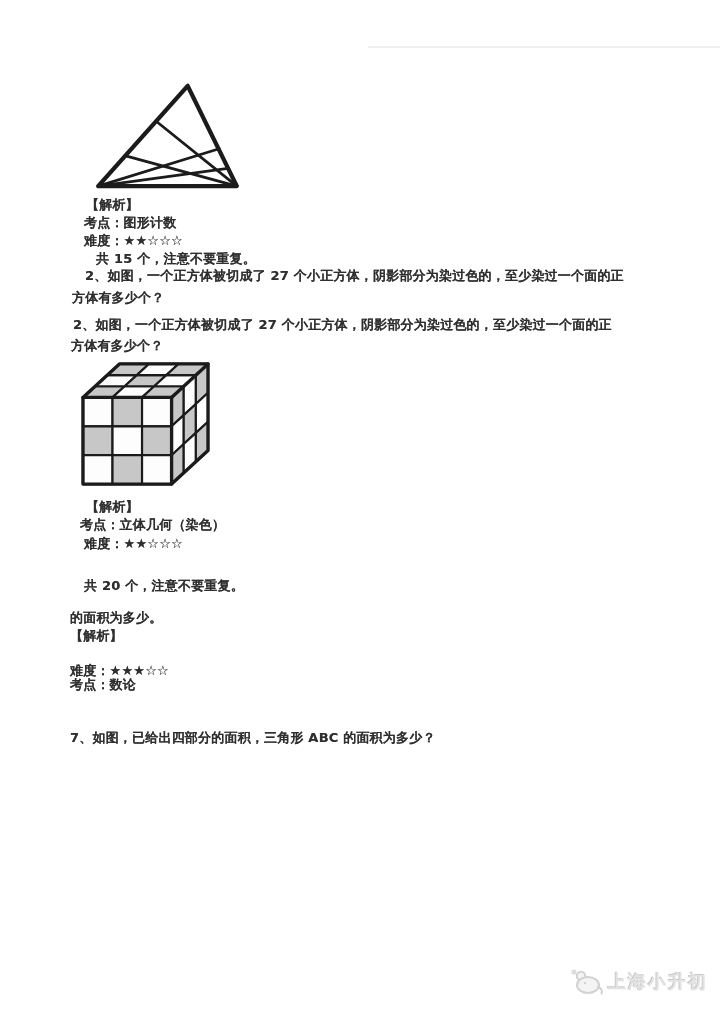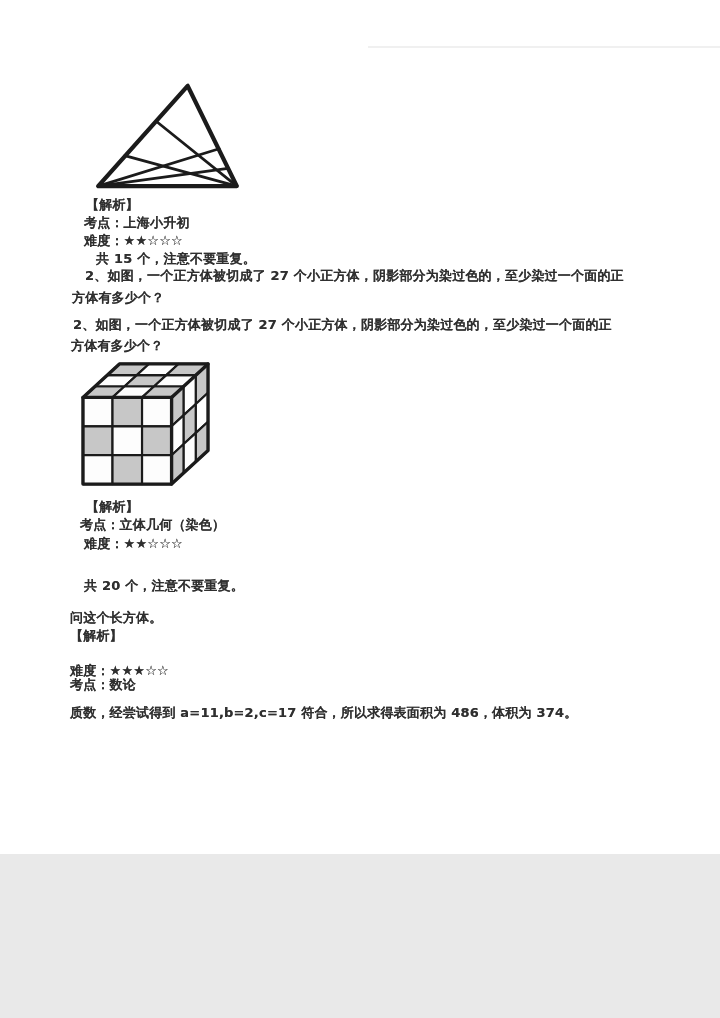--- a/index.html
+++ b/index.html
@@ -1,31 +1,31 @@
 <!DOCTYPE html>
 <html><head>
 <meta charset="utf-8">
 <style>
   html,body{margin:0;padding:0;background:#e9e9e9;}
   .page{
-    position:relative;width:720px;height:854px;background:#ffffff;
+    position:relative;width:720px;height:1018px;background:#ffffff;
     overflow:hidden;margin:0 auto;
     font-family:"DejaVu Sans","Liberation Sans",sans-serif;
   }
   .t{
     position:absolute;white-space:nowrap;
     font-size:13px;font-weight:600;color:#2f2f2f;
     letter-spacing:.2px;
     text-shadow:0 0 .6px rgba(70,70,70,.75);
   }
   .hairline{position:absolute;left:368px;top:46px;width:352px;height:2px;background:#f0f0f0;}
   .fig{position:absolute;}
   .wm-text{
     position:absolute;left:608px;top:970px;
-    font-size:15px;font-weight:bold;letter-spacing:2px;
+    font-size:18px;font-weight:bold;letter-spacing:2px;
     color:#e3e3e3;text-shadow:-1px -1px 0 #c9c9c9;
     white-space:nowrap;
   }
   svg{display:block;}
 </style>
 </head>
 <body>
 
 <div class="page">
 
@@ -35,21 +35,21 @@
     <g stroke="#1b1b1b" fill="none" stroke-linecap="round" stroke-linejoin="round">
       <line x1="146" y1="111" x2="64" y2="45" stroke-width="2.8"></line>
       <line x1="146" y1="111" x2="32" y2="80" stroke-width="2.8"></line>
       <line x1="5" y1="111" x2="128" y2="73" stroke-width="2.8"></line>
       <line x1="5" y1="111" x2="137" y2="93" stroke-width="2.8"></line>
       <polygon points="96,9 5,111 146,111" stroke-width="4.4"></polygon>
     </g>
   </svg>
 
   <div class="t" style="left:86px;top:196px">【解析】</div>
-  <div class="t" style="left:84px;top:214px">考点：上海小升初</div>
+  <div class="t" style="left:84px;top:214px">考点：图形计数</div>
   <div class="t" style="left:84px;top:232px">难度：★★☆☆☆</div>
   <div class="t" style="left:96px;top:250px">共 15 个，注意不要重复。</div>
 
   <div class="t" style="left:85px;top:267px">2、如图，一个正方体被切成了 27 个小正方体，阴影部分为染过色的，至少染过一个面的正</div>
   <div class="t" style="left:72px;top:289px">方体有多少个？</div>
 
   <div class="t" style="left:73px;top:316px">2、如图，一个正方体被切成了 27 个小正方体，阴影部分为染过色的，至少染过一个面的正</div>
   <div class="t" style="left:71px;top:337px">方体有多少个？</div>
 
   <svg class="fig" style="left:79px;top:360px" width="133" height="128" viewBox="0 0 135 130">
@@ -91,26 +91,26 @@
       <line x1="94" y1="38" x2="94" y2="126"></line>
       <line x1="94" y1="38" x2="131" y2="4"></line>
     </g>
   </svg>
 
   <div class="t" style="left:86px;top:498px">【解析】</div>
   <div class="t" style="left:80px;top:516px">考点：立体几何（染色）</div>
   <div class="t" style="left:84px;top:535px">难度：★★☆☆☆</div>
   <div class="t" style="left:84px;top:577px">共 20 个，注意不要重复。</div>
 
-  <div class="t" style="left:70px;top:609px">问这个长方体。</div>
+  <div class="t" style="left:70px;top:609px">的面积为多少。</div>
   <div class="t" style="left:70px;top:627px">【解析】</div>
   <div class="t" style="left:70px;top:676px">考点：数论</div>
   <div class="t" style="left:70px;top:662px">难度：★★★☆☆</div>
-  <div class="t" style="left:70px;top:704px">质数，经尝试得到 a=11,b=2,c=17 符合，所以求得表面积为 486，体积为 374。</div>
 
+  <div class="t" style="left:70px;top:729px">7、如图，已给出四部分的面积，三角形 ABC 的面积为多少？</div>
 
   <svg class="fig" style="left:568px;top:964px" width="36" height="32" viewBox="0 0 36 32">
     <g stroke="#d2d2d2" stroke-width="2" fill="#f4f4f4" stroke-linecap="round">
       <circle cx="6" cy="8" r="2.6" fill="#dddddd" stroke="none"></circle>
       <circle cx="13" cy="12" r="4.2"></circle>
       <ellipse cx="20" cy="21" rx="11" ry="8"></ellipse>
       <circle cx="17" cy="19" r="1.2" fill="#d2d2d2" stroke="none"></circle>
       <path d="M30 23 q 5 2 3.5 6.5" fill="none"></path>
     </g>
   </svg>

